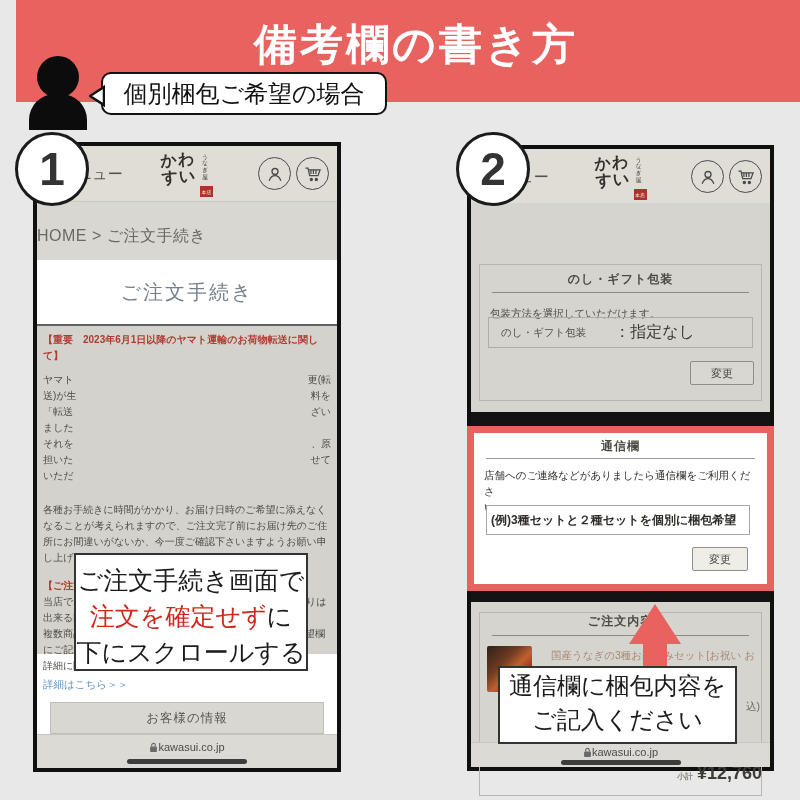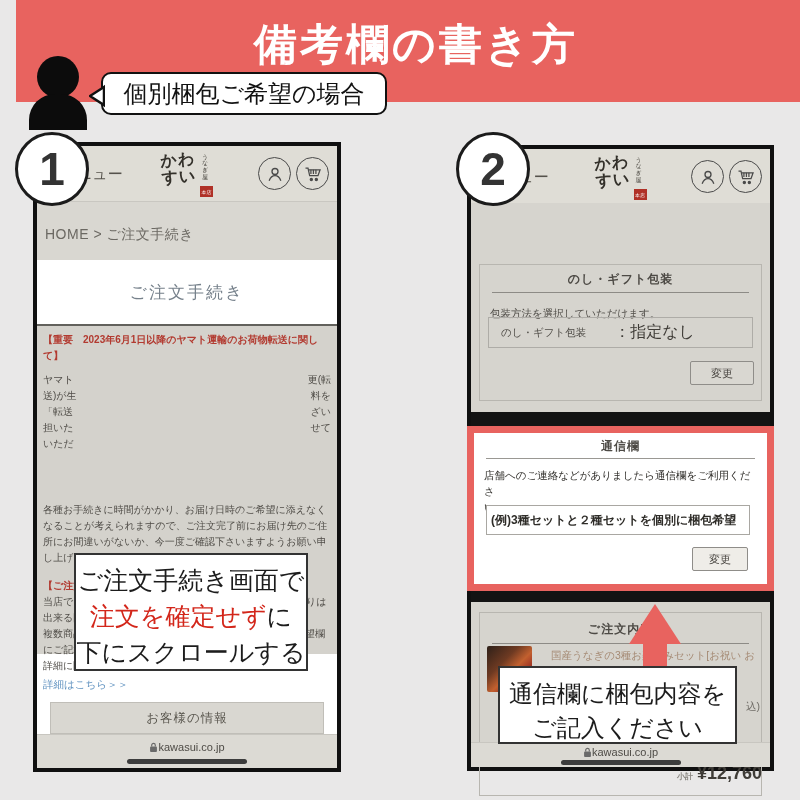--- a/index.html
+++ b/index.html
@@ -49,24 +49,24 @@
   .ic-person{right:46px;} .ic-cart{right:8px;}
 
   .phone-footer{position:absolute;left:0;right:0;background:var(--footer-bg);border-top:1px solid #c8c6c0;}
   .footer-row{display:flex;align-items:center;justify-content:center;gap:0;margin-top:6px;
     font-size:11px;color:#4e4b46;}
   .home-bar{position:absolute;left:50%;transform:translateX(-50%);width:120px;height:5px;
     background:#3c3c3c;border-radius:3px;}
 
   
   .breadcrumb1{position:absolute;left:0;top:56px;right:0;height:58px;background:var(--breadcrumb-bg);}
-  .breadcrumb1 span{position:absolute;left:8px;top:24px;font-size:14px;color:#6b6862;letter-spacing:.5px;}
+  .breadcrumb1 span{position:absolute;left:0;top:24px;font-size:16px;color:#6b6862;letter-spacing:.5px;}
   .title-band{position:absolute;left:0;top:114px;right:0;height:66px;background:#fff;
     border-bottom:2px solid #62615c;display:flex;align-items:center;justify-content:center;}
-  .title-band span{font-size:17px;color:#76818B;letter-spacing:2px;}
+  .title-band span{font-size:20px;color:#76818B;letter-spacing:2px;}
   .body1{position:absolute;left:0;top:180px;right:0;height:328px;background:var(--phone-gray-bg);
     font-size:10px;line-height:16px;color:var(--body-text);}
   .notice-title{position:absolute;left:6px;top:6px;width:288px;font-weight:bold;color:var(--notice-red);
     font-size:10px;line-height:16px;}
   .clipped{position:absolute;left:6px;top:46px;width:288px;}
   .clipped .row{display:flex;justify-content:space-between;height:16px;}
   .para{position:absolute;left:6px;width:288px;white-space:pre-line;}
   .para1{top:176px;} .notice2{position:absolute;left:6px;top:252px;font-weight:bold;color:var(--notice-red);}
   .para2{top:268px;}
   .detail-link{position:absolute;left:6px;top:350px;color:var(--link-blue);font-size:10.5px;cursor:pointer;}
@@ -104,34 +104,34 @@
   .msg-input{position:absolute;left:12px;top:72px;width:264px;height:30px;border:1.5px solid #a9a7a2;
     background:#fff;display:flex;align-items:center;padding-left:4px;font-size:12px;font-weight:600;
     color:#2e2c28;white-space:nowrap;overflow:hidden;}
   .msg-btn{left:218px;top:114px;width:56px;height:24px;background:#EFEDE8;}
   .arrow-up{position:absolute;z-index:5;}
   .arrow-tri{position:absolute;left:158px;top:401px;width:0;height:0;
     border-left:26px solid transparent;border-right:26px solid transparent;
     border-bottom:40px solid var(--accent-red);}
   .arrow-stem{position:absolute;left:172px;top:440px;width:24px;height:62px;background:var(--accent-red);}
   .order-frame{left:8px;top:409px;width:283px;height:184px;}
-  .order-frame .sec-title{margin-top:8px;}
+  .order-frame .sec-title{}
   .order-frame .sec-hr{margin-top:5px;}
   .thumb{position:absolute;left:16px;top:443px;width:45px;height:46px;border-radius:2px;
     background:linear-gradient(135deg,#2e2019 0%,#6e3a22 35%,#c2602f 55%,#a03524 70%,#241a14 100%);}
   .prod-name{position:absolute;left:80px;top:446px;width:214px;font-size:10.5px;color:var(--product-link);
     white-space:nowrap;overflow:hidden;cursor:pointer;}
   .tax-frag{position:absolute;right:10px;top:497px;font-size:10.5px;color:#6f6c66;}
   .qty-row{position:absolute;right:12px;top:543px;}
   .qty-row .s{font-size:9px;color:#8a8782;margin-right:6px;}
   .qty-row .v{font-size:13px;color:var(--body-text);}
   .sub-row{position:absolute;right:8px;top:560px;font-weight:bold;}
   .sub-row .s{font-size:8px;color:#8a8782;margin-right:4px;}
   .sub-row .v{font-size:18px;color:#3f3c37;}
-  .callout2{left:27px;top:463px;width:239px;height:78px;font-size:24px;line-height:34px;padding-top:9px;z-index:6;}
+  .callout2{left:27px;top:463px;width:239px;height:78px;font-size:24px;line-height:34px;padding-top:1px;z-index:6;}
   #phone2 .phone-footer{top:593px;height:25px;}
   #phone2 .footer-row{margin-top:3px;}
   #phone2 .home-bar{top:17px;}
 </style>
 </head>
 <body>
 
 <div class="canvas">
 
   <div class="band">
@@ -193,20 +193,28 @@
           </div>
         <div class="row">
             <span>送)が生</span>
             <span>料を</span>
           </div>
         <div class="row">
             <span>「転送</span>
             <span>ざい</span>
           </div>
         <div class="row">
+            <span>ました</span>
+            <span></span>
+          </div>
+        <div class="row">
+            <span>それを</span>
+            <span>、原</span>
+          </div>
+        <div class="row">
             <span>担いた</span>
             <span>せて</span>
           </div>
         <div class="row">
             <span>いただ</span>
             <span></span>
           </div>
       </div>
 
       <p class="para para1">各種お手続きに時間がかかり、お届け日時のご希望に添えなく

